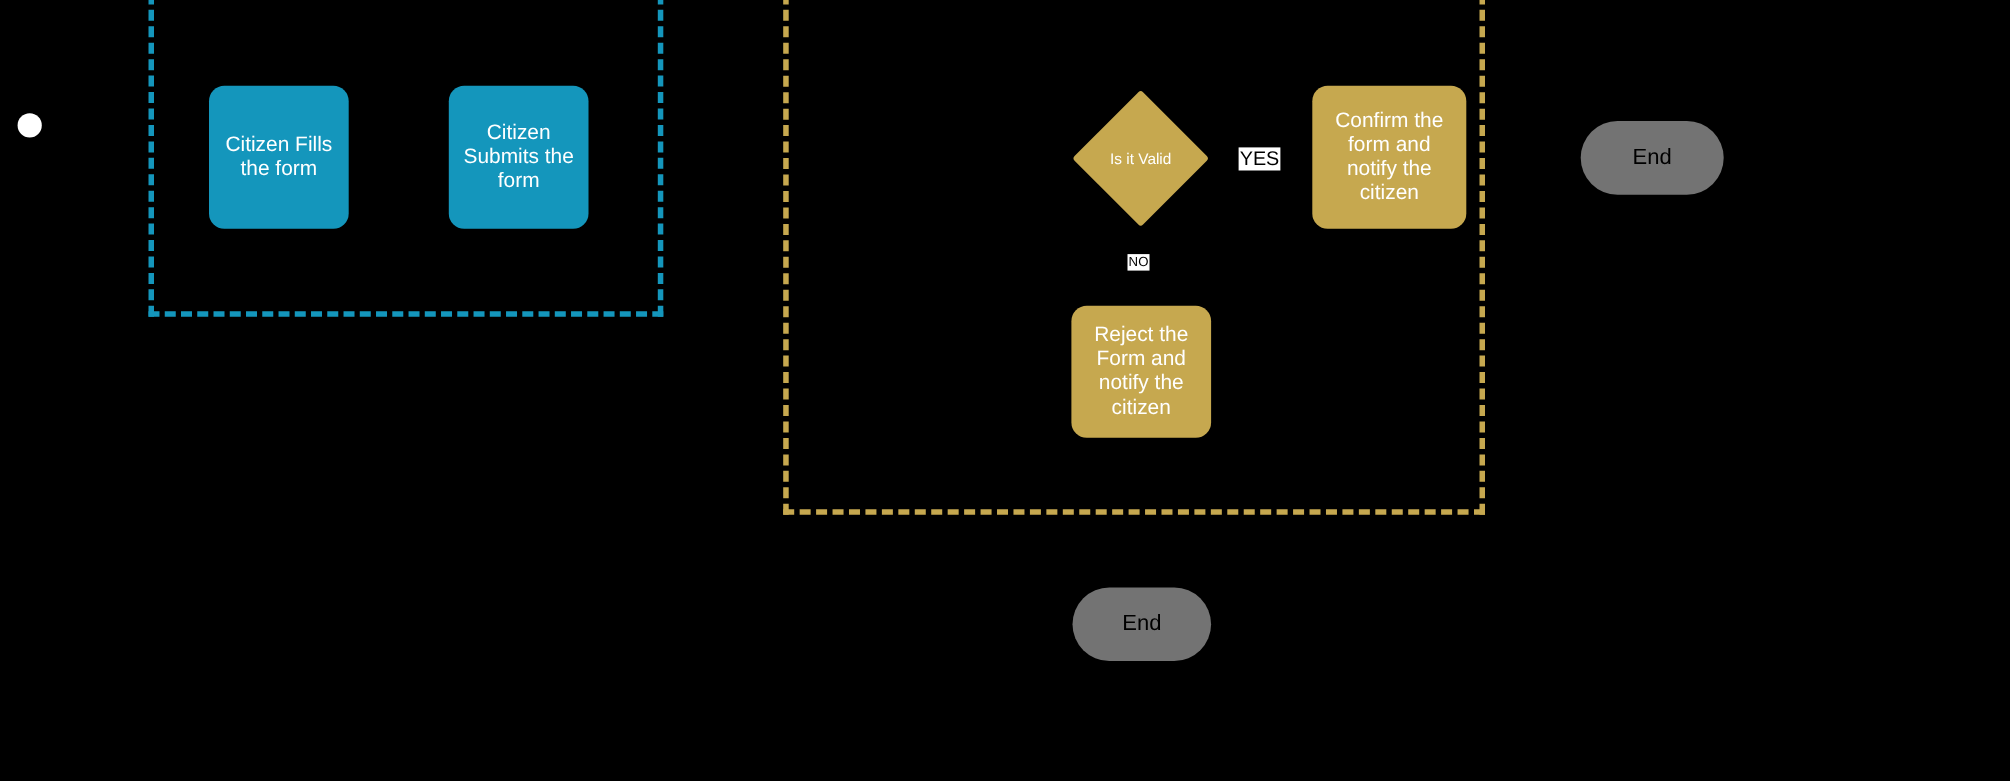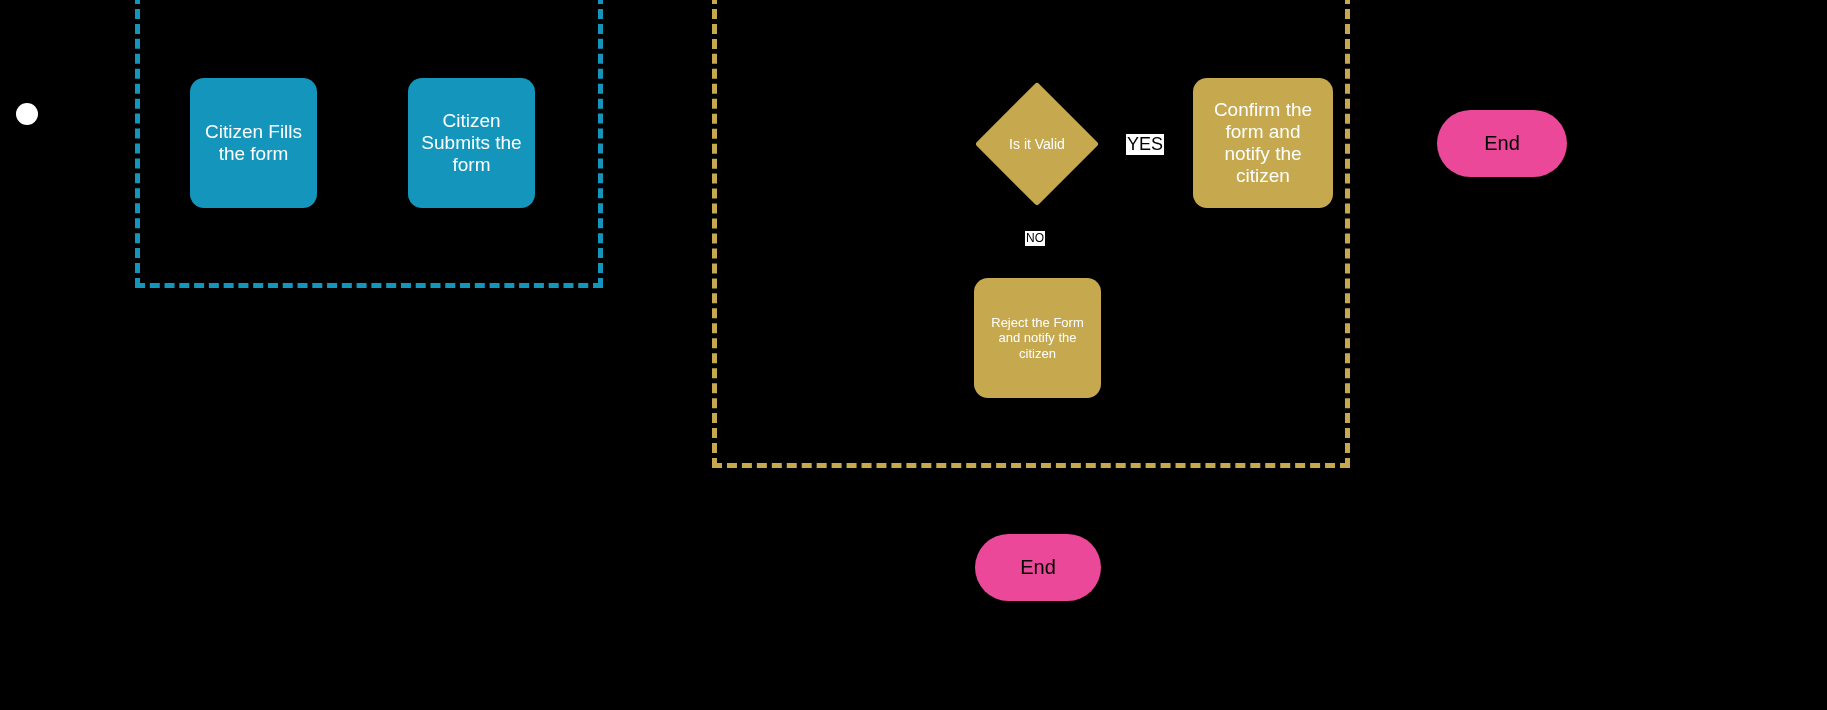--- a/index.html
+++ b/index.html
@@ -47,21 +47,21 @@
 
   
   .start-dot {
     position: absolute;
     background: #ffffff;
     border-radius: 50%;
   }
   .end-pill {
     position: absolute;
     box-sizing: border-box;
-    background: #ec4899;
+    background: #737373;
     color: #000000;
     border-radius: 999px;
     display: flex;
     align-items: center;
     justify-content: center;
     text-align: center;
   }
 
   
   .diamond-wrap {
@@ -115,19 +115,19 @@
     <div class="diamond-shape"></div>
     <div class="diamond-label" style="font-size:14px;">Is it Valid</div>
   </div>
 
   <div class="edge-label" style="left:1126px; top:134px; font-size:18px;">YES</div>
 
   <div class="edge-label" style="left:1025px; top:231px; font-size:12px;">NO</div>
 
   <div class="node node-gold" style="left:1193px; top:78px; width:140px; height:130px; font-size:19px;">Confirm the form and notify the citizen</div>
 
-  <div class="node node-gold" style="left:974px; top:278px; width:127px; height:120px; font-size:13px;">Reject the Form and notify the citizen</div>
+  <div class="node node-gold" style="left:974px; top:278px; width:127px; height:120px; font-size:19px;">Reject the Form and notify the citizen</div>
 
   <div class="end-pill" style="left:1437px; top:110px; width:130px; height:67px; font-size:20px;">End</div>
 
   <div class="end-pill" style="left:975px; top:534px; width:126px; height:67px; font-size:20px;">End</div>
 
 </div>
 
 </body></html>

